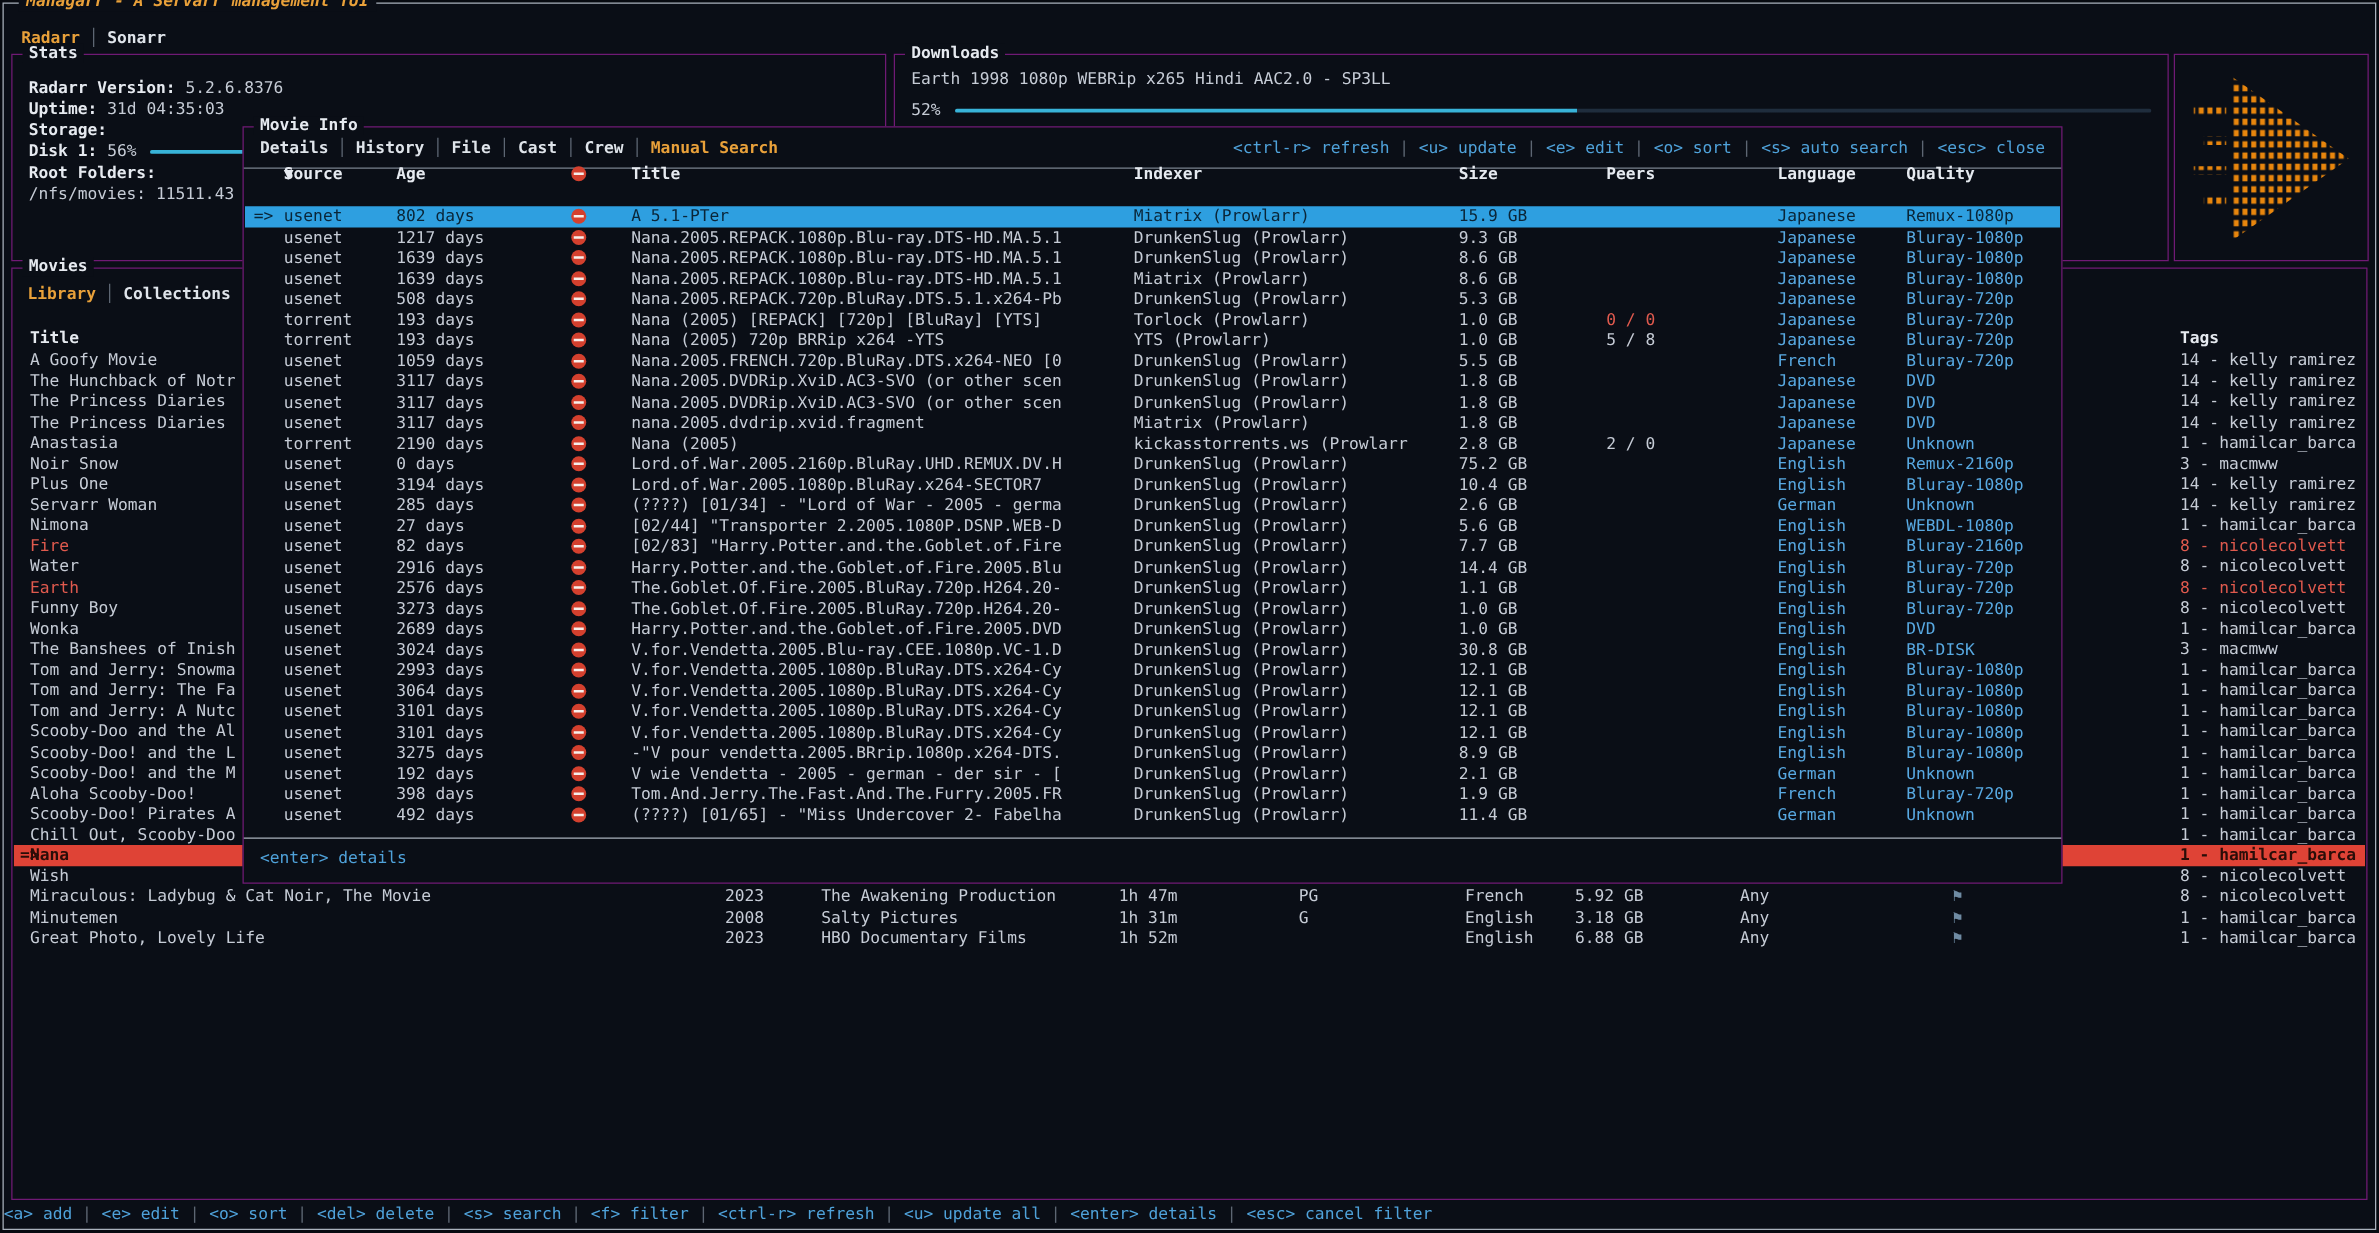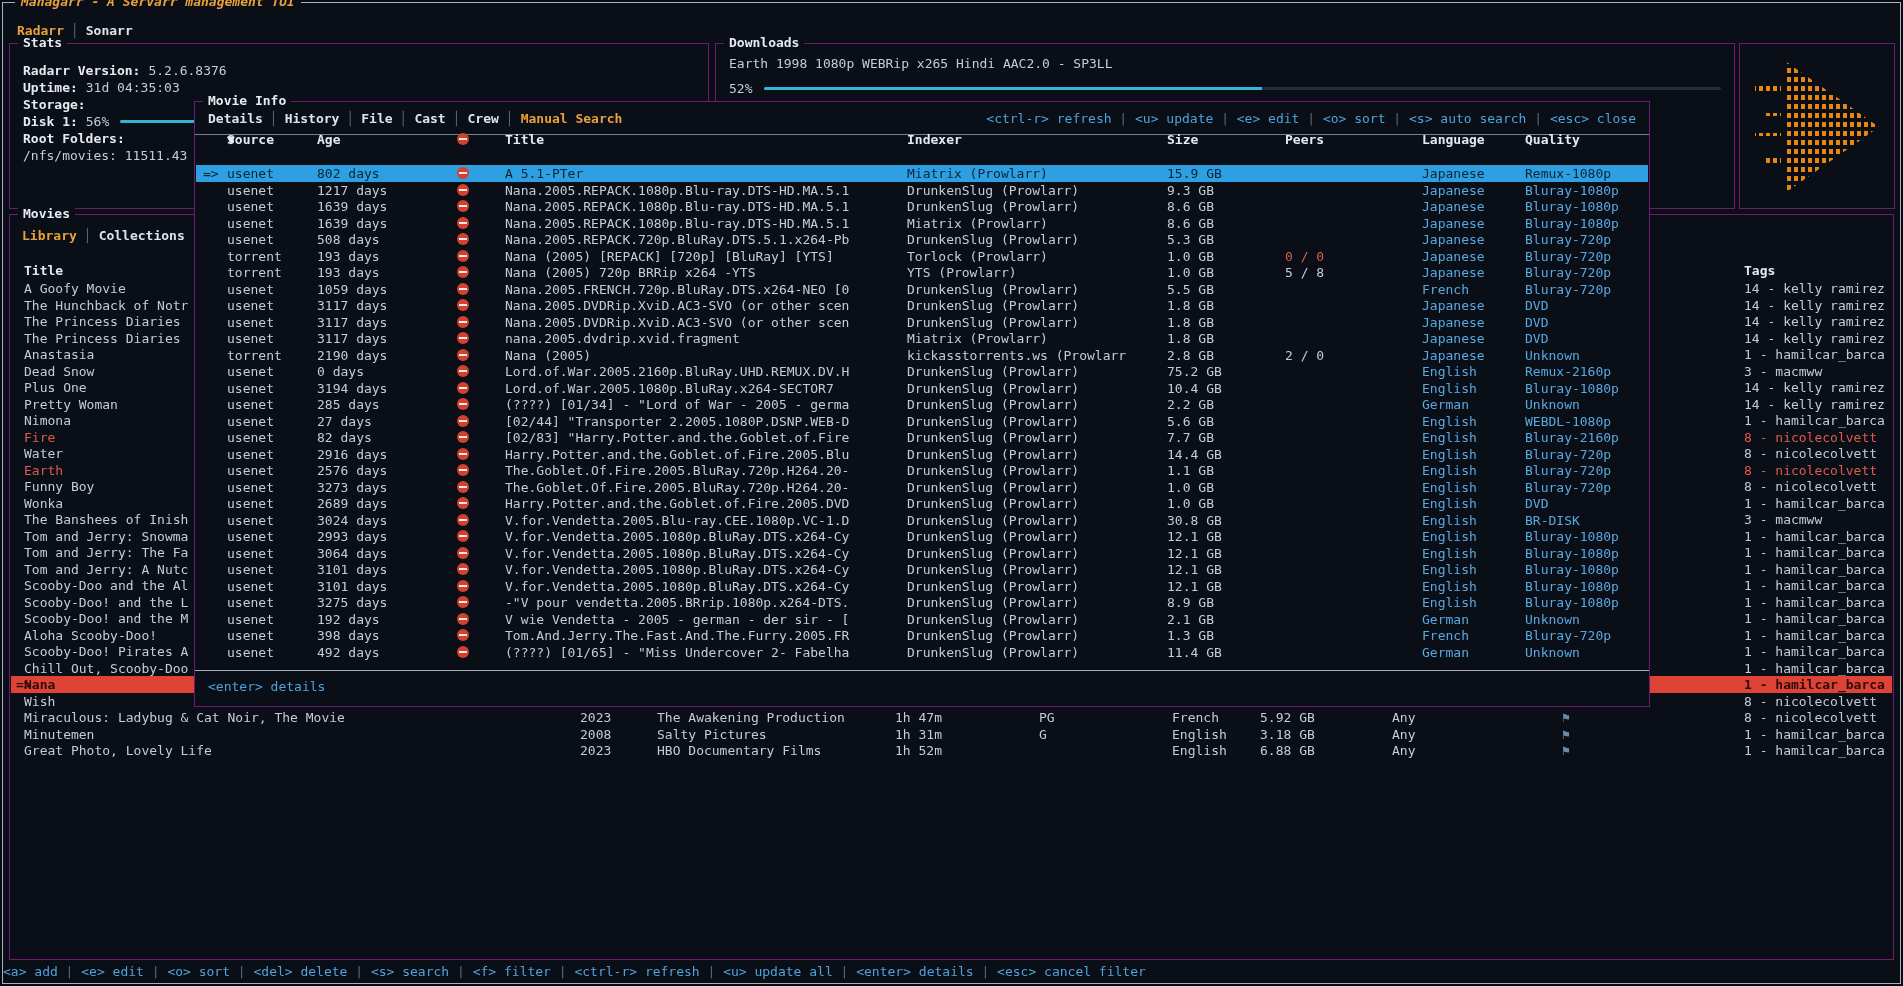--- a/index.html
+++ b/index.html
@@ -137,29 +137,29 @@
         </div>
         <div class="mrow" style="top: 113.5px;">
           <span class="c-title">The Princess Diaries</span>
           <span class="c-tags">14 - kelly ramirez</span>
         </div>
         <div class="mrow" style="top: 130px;">
           <span class="c-title">Anastasia</span>
           <span class="c-tags">1 - hamilcar_barca</span>
         </div>
         <div class="mrow" style="top: 146.5px;">
-          <span class="c-title">Dead Snow</span>
+          <span class="c-title">Noir Snow</span>
           <span class="c-tags">3 - macmww</span>
         </div>
         <div class="mrow" style="top: 163px;">
           <span class="c-title">Plus One</span>
           <span class="c-tags">14 - kelly ramirez</span>
         </div>
         <div class="mrow" style="top: 179.5px;">
-          <span class="c-title">Pretty Woman</span>
+          <span class="c-title">Servarr Woman</span>
           <span class="c-tags">14 - kelly ramirez</span>
         </div>
         <div class="mrow" style="top: 196px;">
           <span class="c-title">Nimona</span>
           <span class="c-tags">1 - hamilcar_barca</span>
         </div>
         <div class="mrow mmiss" style="top: 212.5px;">
           <span class="c-title">Fire</span>
           <span class="c-tags">8 - nicolecolvett</span>
         </div>
@@ -431,21 +431,21 @@
           <span class="c-ssize">10.4 GB</span>
           <span class="c-lang">English</span>
           <span class="c-qual">Bluray-1080p</span>
         </div>
         <div class="srow" style="top: 293px;">
           <span class="c-src">usenet</span>
           <span class="c-age">285 days</span>
           <span class="ne" style="left: 261px;"></span>
           <span class="c-stitle">(????) [01/34] - "Lord of War - 2005 - germa</span>
           <span class="c-idx">DrunkenSlug (Prowlarr)</span>
-          <span class="c-ssize">2.2 GB</span>
+          <span class="c-ssize">2.6 GB</span>
           <span class="c-lang">German</span>
           <span class="c-qual">Unknown</span>
         </div>
         <div class="srow" style="top: 309.5px;">
           <span class="c-src">usenet</span>
           <span class="c-age">27 days</span>
           <span class="ne" style="left: 261px;"></span>
           <span class="c-stitle">[02/44] "Transporter 2.2005.1080P.DSNP.WEB-D</span>
           <span class="c-idx">DrunkenSlug (Prowlarr)</span>
           <span class="c-ssize">5.6 GB</span>
@@ -571,21 +571,21 @@
           <span class="c-ssize">2.1 GB</span>
           <span class="c-lang">German</span>
           <span class="c-qual">Unknown</span>
         </div>
         <div class="srow" style="top: 524px;">
           <span class="c-src">usenet</span>
           <span class="c-age">398 days</span>
           <span class="ne" style="left: 261px;"></span>
           <span class="c-stitle">Tom.And.Jerry.The.Fast.And.The.Furry.2005.FR</span>
           <span class="c-idx">DrunkenSlug (Prowlarr)</span>
-          <span class="c-ssize">1.3 GB</span>
+          <span class="c-ssize">1.9 GB</span>
           <span class="c-lang">French</span>
           <span class="c-qual">Bluray-720p</span>
         </div>
         <div class="srow" style="top: 540.5px;">
           <span class="c-src">usenet</span>
           <span class="c-age">492 days</span>
           <span class="ne" style="left: 261px;"></span>
           <span class="c-stitle">(????) [01/65] - "Miss Undercover 2- Fabelha</span>
           <span class="c-idx">DrunkenSlug (Prowlarr)</span>
           <span class="c-ssize">11.4 GB</span>

